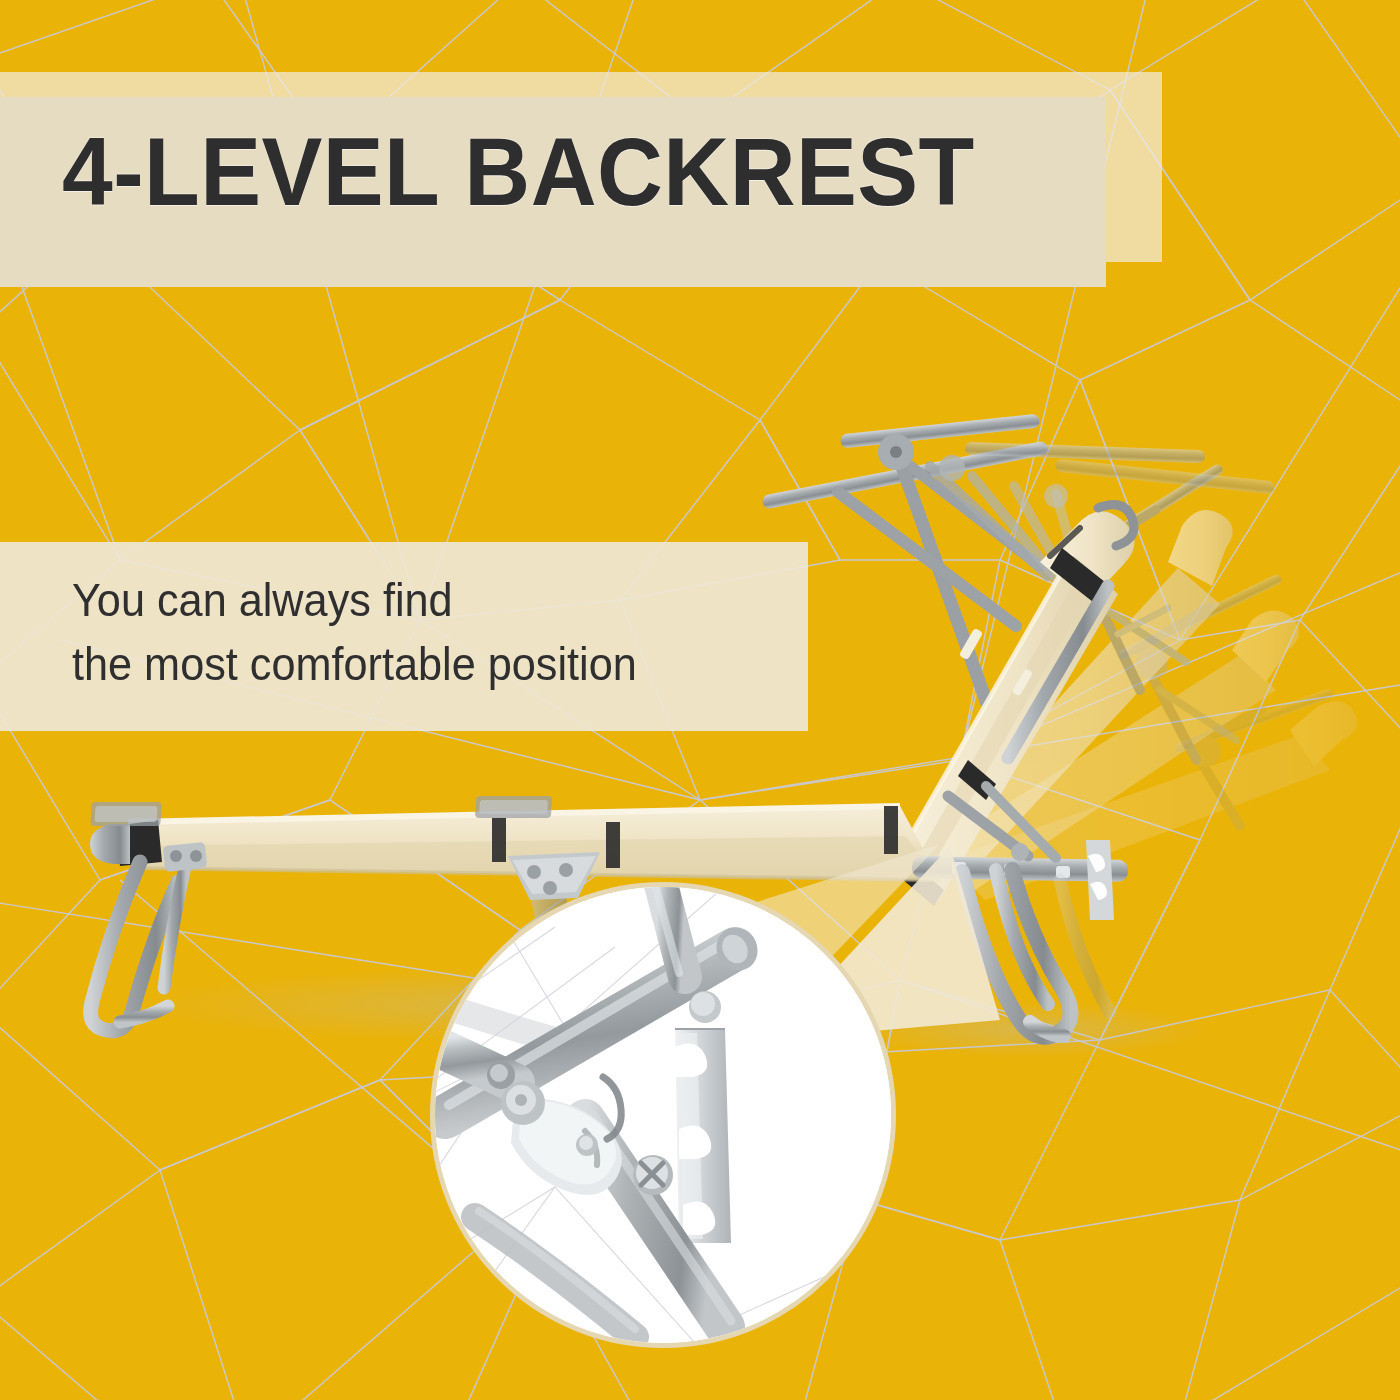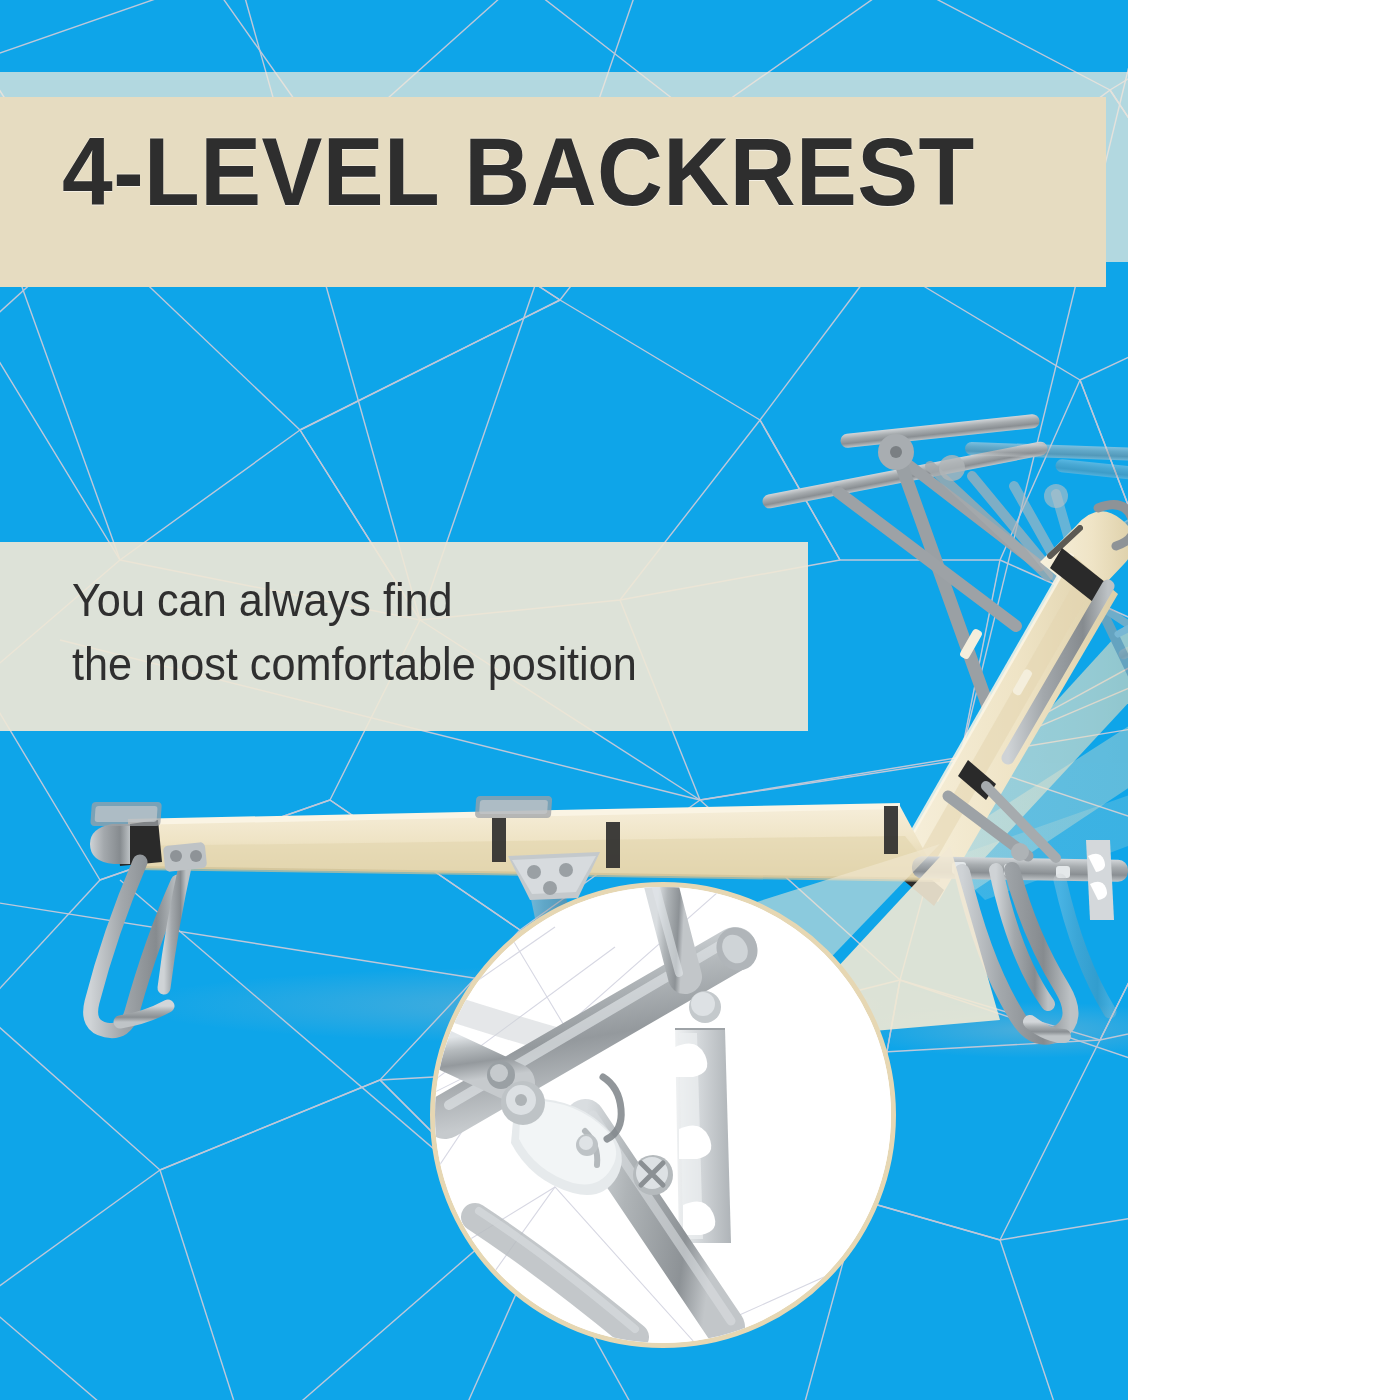--- a/index.html
+++ b/index.html
@@ -2,21 +2,21 @@
 <html><head>
 <meta charset="utf-8">
 <style>
   html,body{margin:0;padding:0;}
   body{
     width:1400px;height:1400px;
     background:#ffffff;
     font-family:"Liberation Sans", sans-serif;
     overflow:hidden;
   }
-  #stage{position:relative;width:1128px;height:1400px;overflow:hidden;background:#0ea5e9;}
+  #stage{position:relative;width:1400px;height:1400px;overflow:hidden;background:#eab308;}
 
   
   #bg-mesh{position:absolute;inset:0;width:1400px;height:1400px;}
 
   
   .band{position:absolute;}
   #title-band-light{left:0;top:72px;width:1162px;height:190px;background:#F3ECDD;opacity:.72;}
   #title-band{left:0;top:97px;width:1106px;height:190px;background:#E6DCC1;}
   #sub-band{left:0;top:542px;width:808px;height:189px;background:#EFE7D6;opacity:.92;}
 

